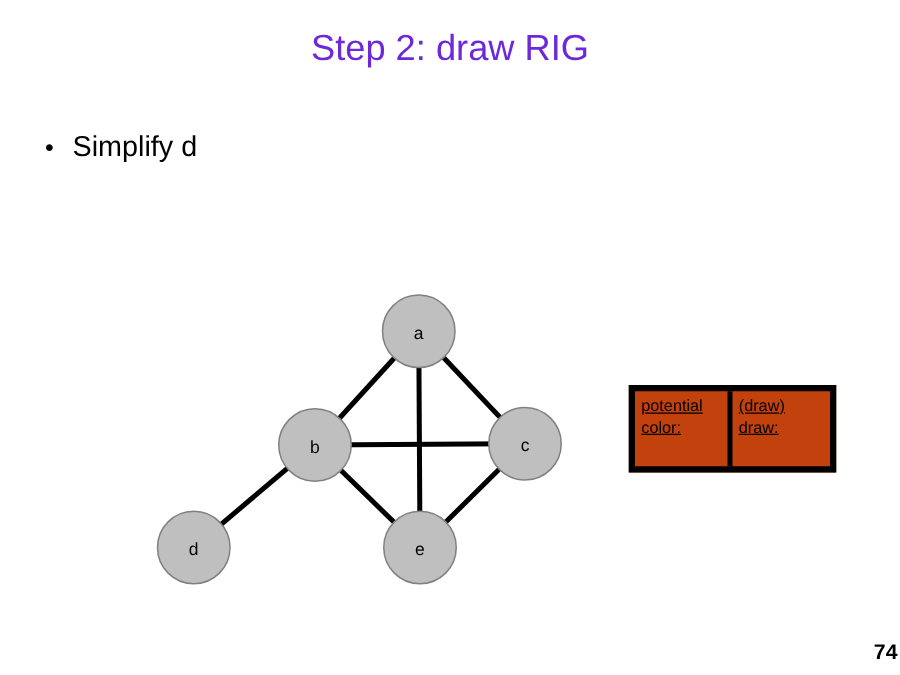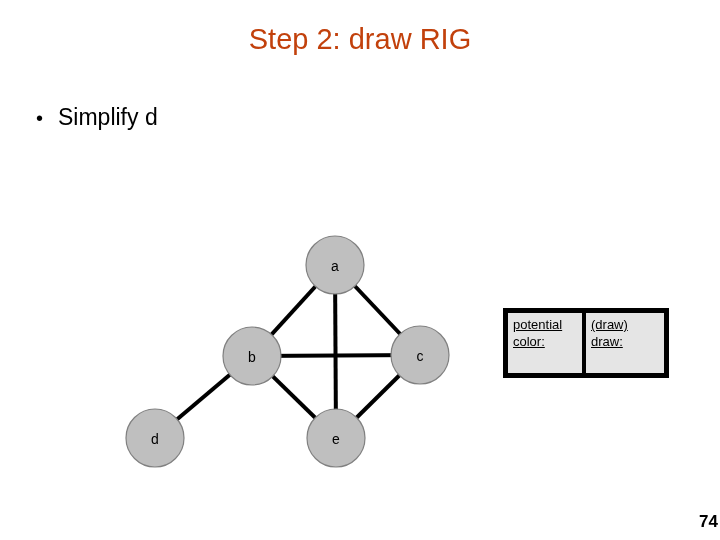--- a/index.html
+++ b/index.html
@@ -27,21 +27,21 @@
   #slide-title {
     position: absolute;
     left: 0;
     top: 22px;
     width: 720px;
     text-align: center;
     font-size: 29px;
     line-height: 34px;
     font-weight: normal;
     letter-spacing: 0px;
-    color: #c2410c;
+    color: #6d28d9;
   }
 
   
   #bullet-row {
     position: absolute;
     left: 36px;
     top: 102px;
     display: flex;
     align-items: baseline;
     font-size: 23px;
@@ -138,21 +138,21 @@
   
   #spill-stack-table {
     position: absolute;
     left: 503px;
     top: 308px;
     width: 166px;
     height: 70px;
     border: 5px solid #000000;
     box-sizing: border-box;
     display: flex;
-    background: #e5e5e5;
+    background: #c2410c;
   }
   .ss-cell {
     box-sizing: border-box;
     padding: 3px 4px 0 5px;
     font-size: 13px;
     line-height: 17px;
   }
   #ss-cell-spill {
     width: 50%;
     border-right: 4px solid #000000;

